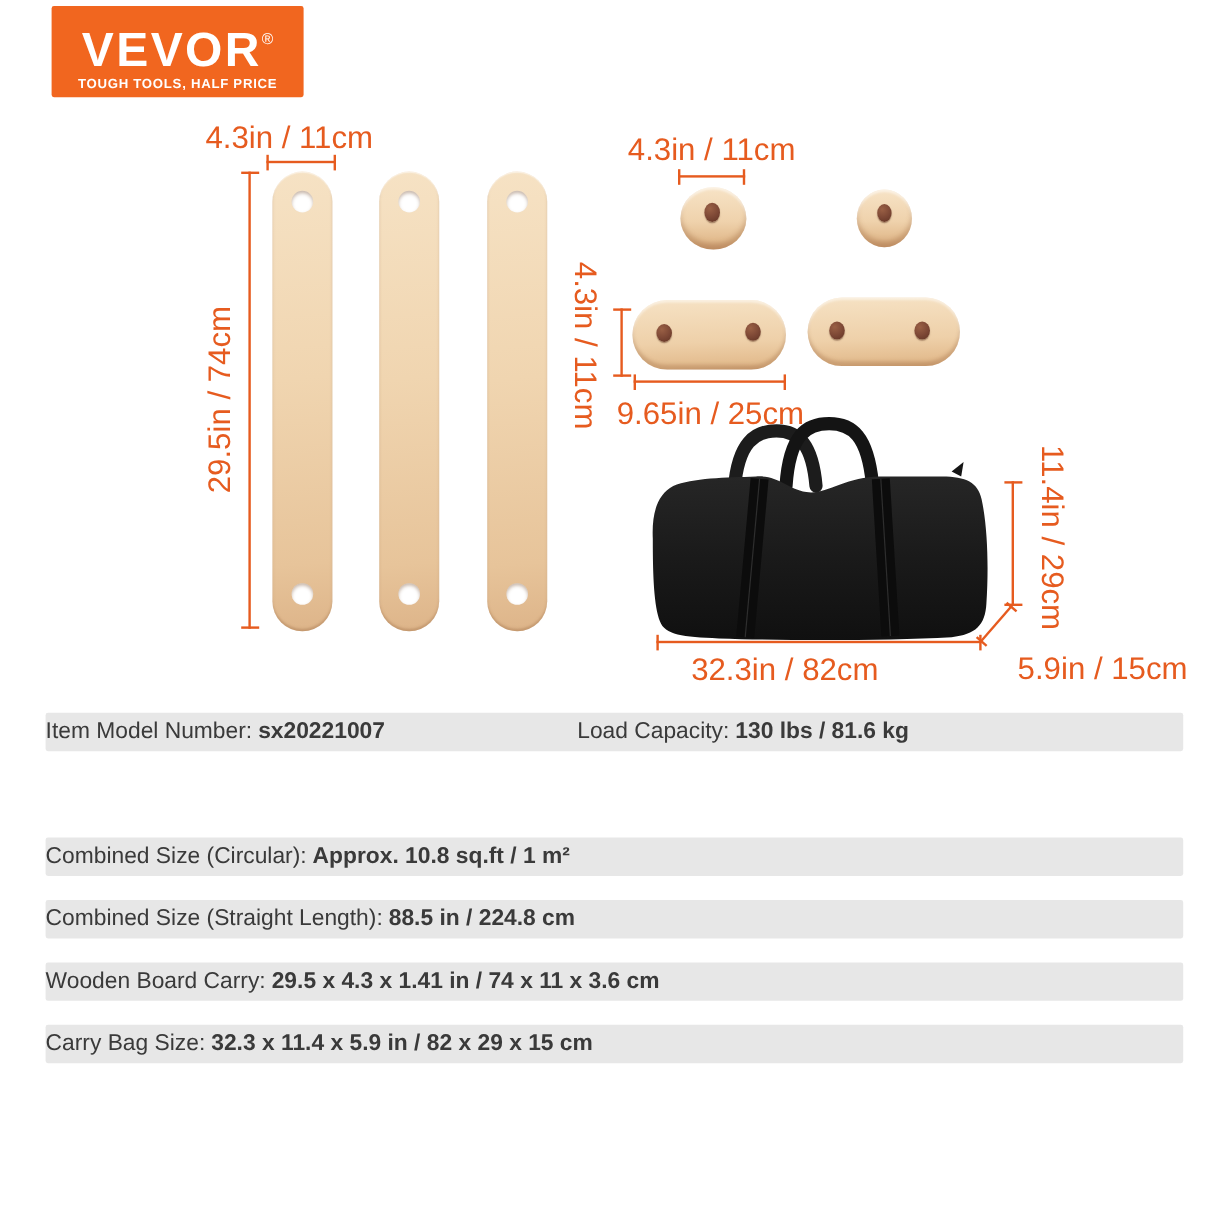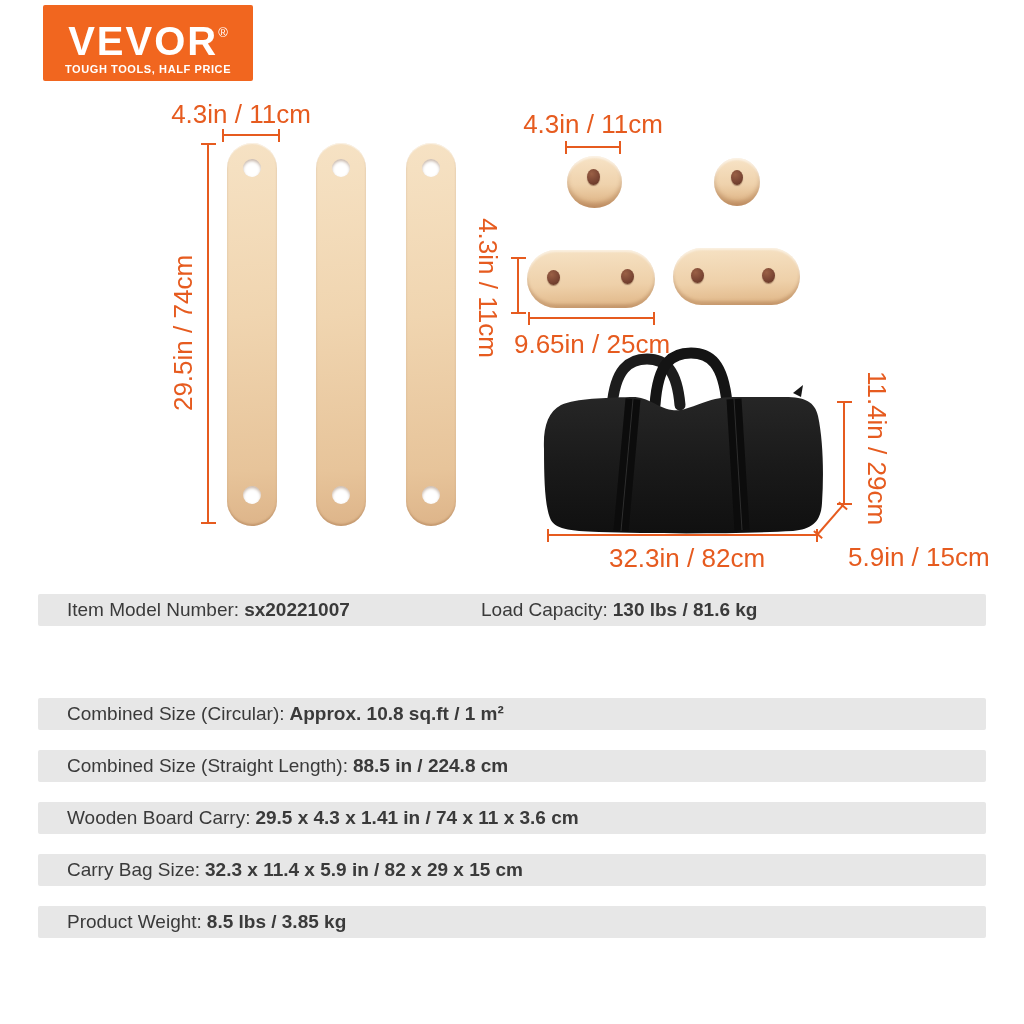--- a/index.html
+++ b/index.html
@@ -39,21 +39,21 @@
   .dlv{position:absolute;width:2px;background:#e65b1f;}
   .dlv::before,.dlv::after{content:"";position:absolute;height:2px;width:15px;left:-6px;background:#e65b1f;}
   .dlv::before{top:0;} .dlv::after{bottom:0;}
   .dld{position:absolute;height:2px;background:#e65b1f;transform-origin:0 50%;}
   .dld::before,.dld::after{content:"";position:absolute;width:2px;height:11px;top:-4px;background:#e65b1f;}
   .dld::before{left:0;} .dld::after{right:0;}
   
   .spec-row{position:absolute;left:38px;width:948px;height:32px;background:#e7e7e7;
             border-radius:2px;font-size:19px;line-height:32px;color:#3a3a3a;}
   .cell{position:absolute;top:0;white-space:nowrap;}
-  .c1{left:29px;} .c2{left:443px;}
+  .c1{left:0;} .c2{left:443px;}
   .lbl{font-weight:400;}
   .val{font-weight:700;margin-left:5px;white-space:pre-wrap;}
 </style>
 </head>
 <body>
 
 <div id="stage">
 
   <div class="logo">
     <span class="brand"><span>VEVOR</span><span class="reg">®</span></span>
@@ -124,35 +124,32 @@
     <path d="M258 48 L268 40 L266 52" fill="#151515"></path>
   </svg>
 
   <div class="dlv" style="left:843px;top:401px;height:104px;"></div>
   <div class="dim rot-cw" style="left:877px;top:448px;">11.4in / 29cm</div>
 
   <div class="dld" style="left:817px;top:534px;width:40px;transform:rotate(-49deg);"></div>
   <div class="dim" style="left:848px;top:521px;margin-top:23px;">5.9in / 15cm</div>
 
   <div class="dlh" style="left:547px;top:534px;width:271px;"></div>
-  <div class="dim ctr" style="left:687px;top:558px;">32.3in / 82cm</div>
+  <div class="dim ctr" style="left:654px;top:558px;">32.3in / 82cm</div>
 
   <div class="spec-row" style="top:594px;">
     <span class="cell c1"><span class="lbl">Item Model Number:</span><span class="val">sx20221007</span></span>
     <span class="cell c2"><span class="lbl">Load Capacity:</span><span class="val">130 lbs / 81.6 kg</span></span>
   </div>
   <div class="spec-row" style="top:698px;">
     <span class="cell c1"><span class="lbl">Combined Size (Circular):</span><span class="val">Approx. 10.8 sq.ft / 1 m²</span></span>
   </div>
   <div class="spec-row" style="top:750px;">
     <span class="cell c1"><span class="lbl">Combined Size (Straight Length):</span><span class="val">88.5 in / 224.8 cm</span></span>
   </div>
   <div class="spec-row" style="top:802px;">
     <span class="cell c1"><span class="lbl">Wooden Board Carry:</span><span class="val">29.5 x 4.3 x 1.41 in / 74 x 11 x 3.6 cm</span></span>
   </div>
   <div class="spec-row" style="top:854px;">
     <span class="cell c1"><span class="lbl">Carry Bag Size:</span><span class="val">32.3 x 11.4 x 5.9 in / 82 x 29 x 15 cm</span></span>
   </div>
-  <div class="spec-row" style="top:906px;">
-    <span class="cell c1"><span class="lbl">Product Weight:</span><span class="val">8.5 lbs / 3.85 kg</span></span>
-  </div>
 
 </div>
 
 </body></html>

